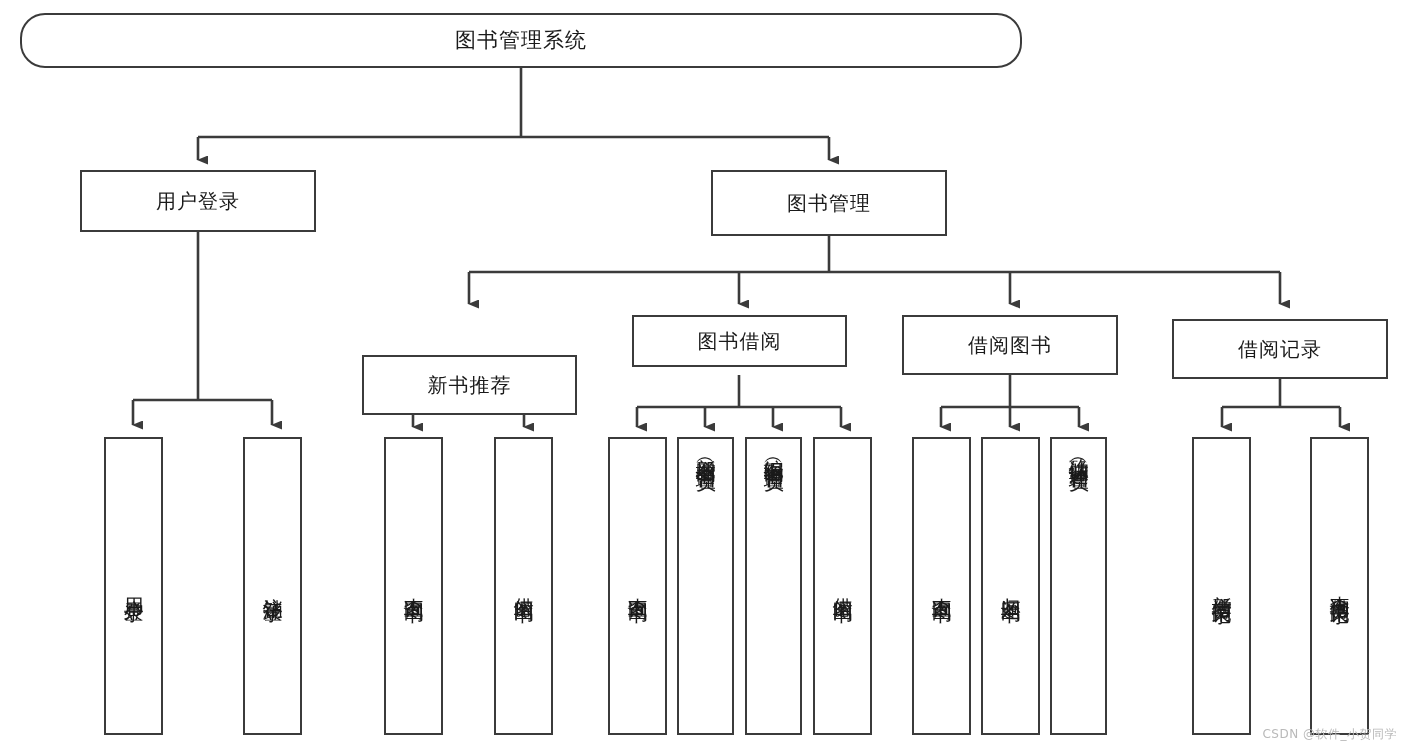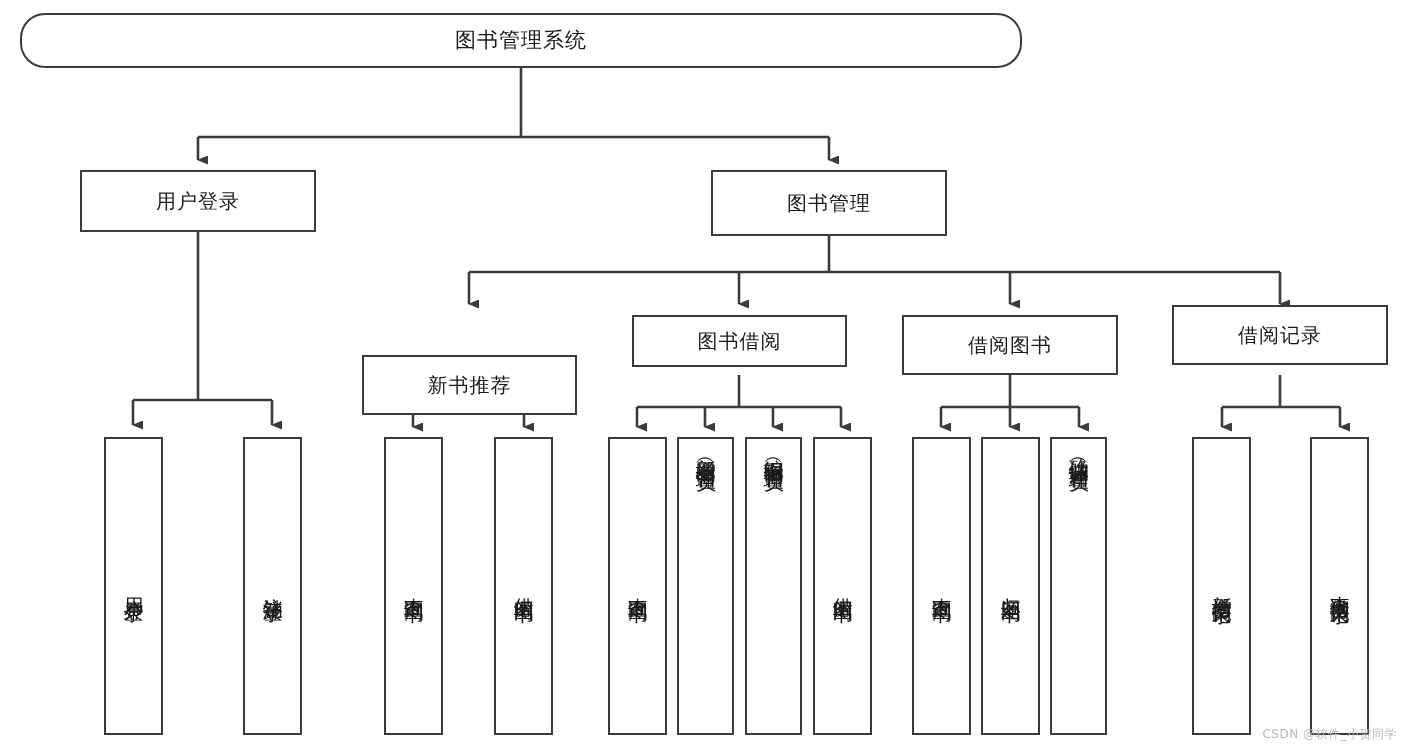--- a/index.html
+++ b/index.html
@@ -128,21 +128,21 @@
 
   <div class="node lvl3" style="left:362px;top:315px;width:215px;height:60px;margin-top:40px;">
     <span class="lbl">新书推荐</span>
   </div>
   <div class="node lvl3" style="left:632px;top:315px;width:215px;height:52px;">
     <span class="lbl">图书借阅</span>
   </div>
   <div class="node lvl3" style="left:902px;top:315px;width:216px;height:60px;">
     <span class="lbl">借阅图书</span>
   </div>
-  <div class="node lvl3" style="left:1172px;top:305px;width:216px;height:60px;">
+  <div class="node lvl3" style="left:1172px;top:319px;width:216px;height:60px;">
     <span class="lbl">借阅记录</span>
   </div>
 
   <div class="leaf mid" style="left:104px;top:437px;width:59px;height:298px;">
     <span class="vlbl">用户登录</span>
   </div>
   <div class="leaf mid" style="left:243px;top:437px;width:59px;height:298px;">
     <span class="vlbl">注销登录</span>
   </div>
 

